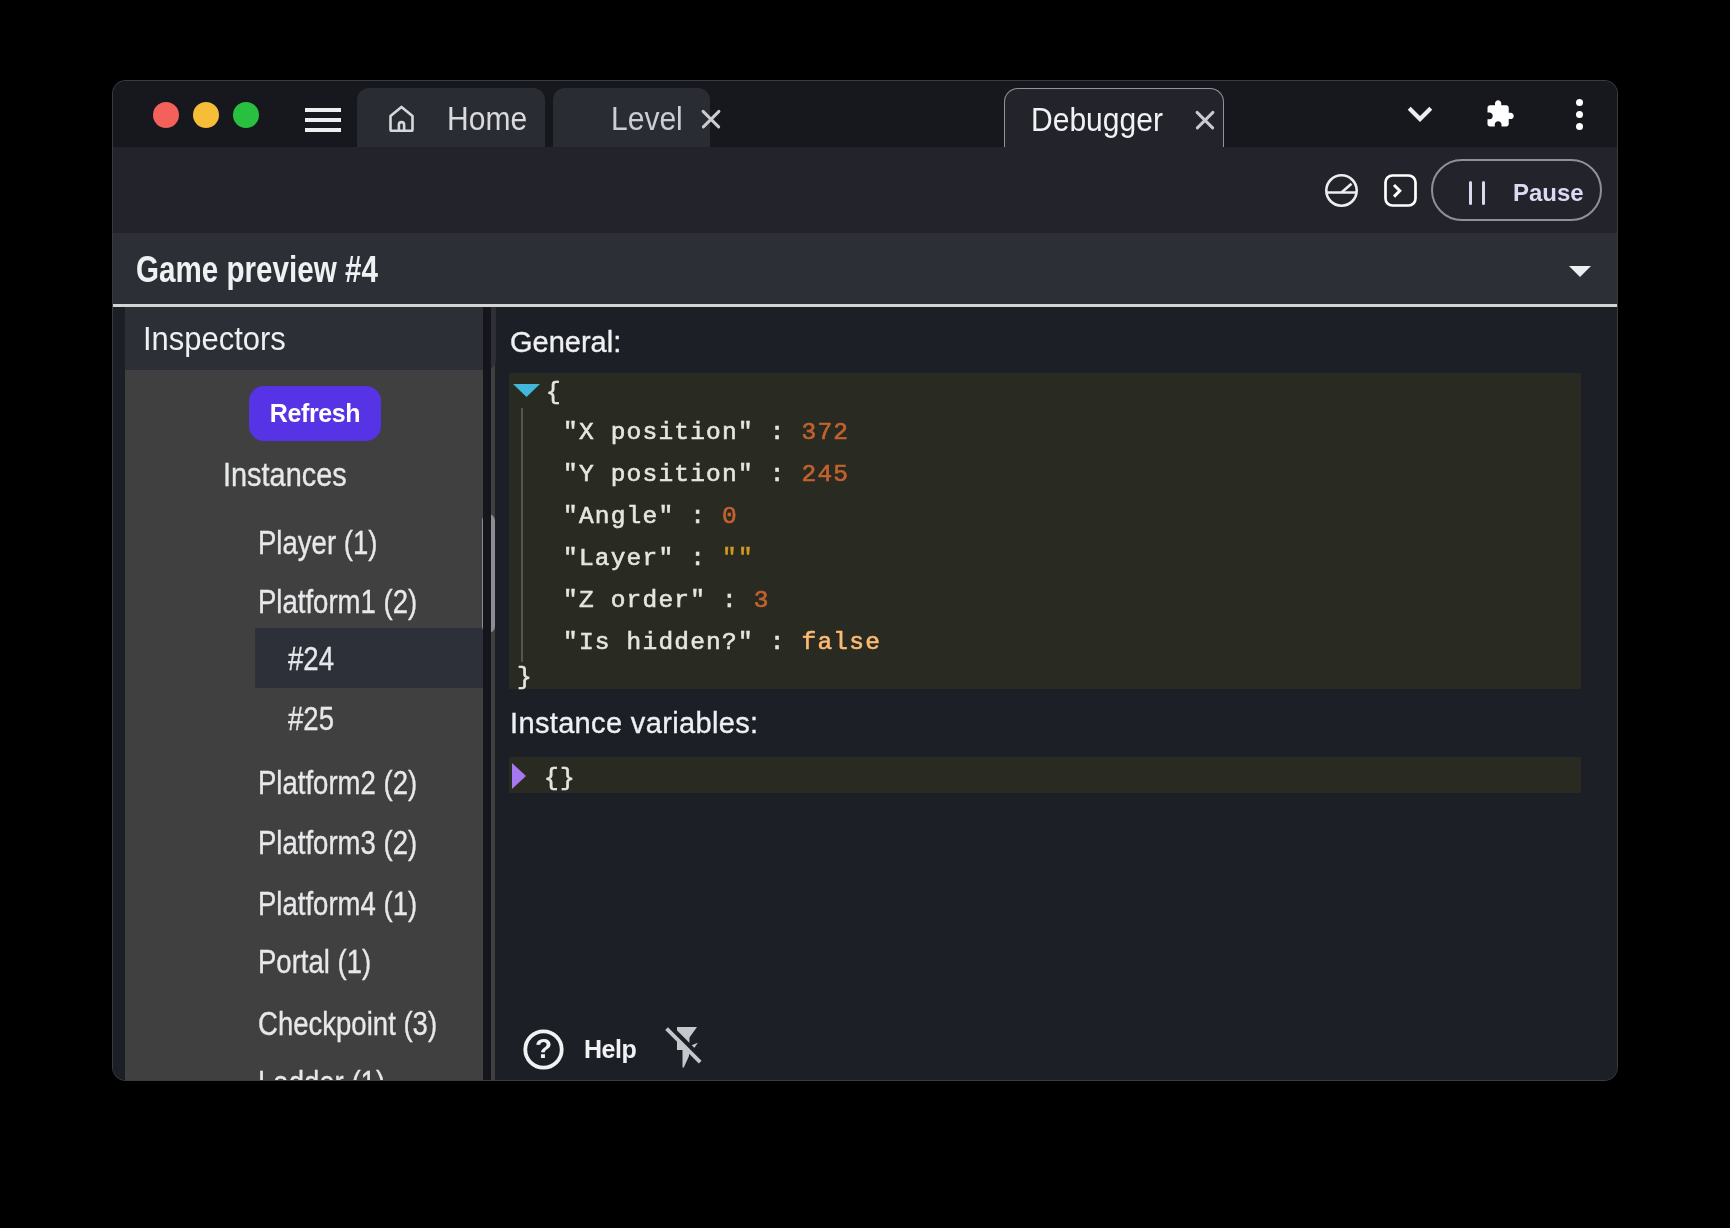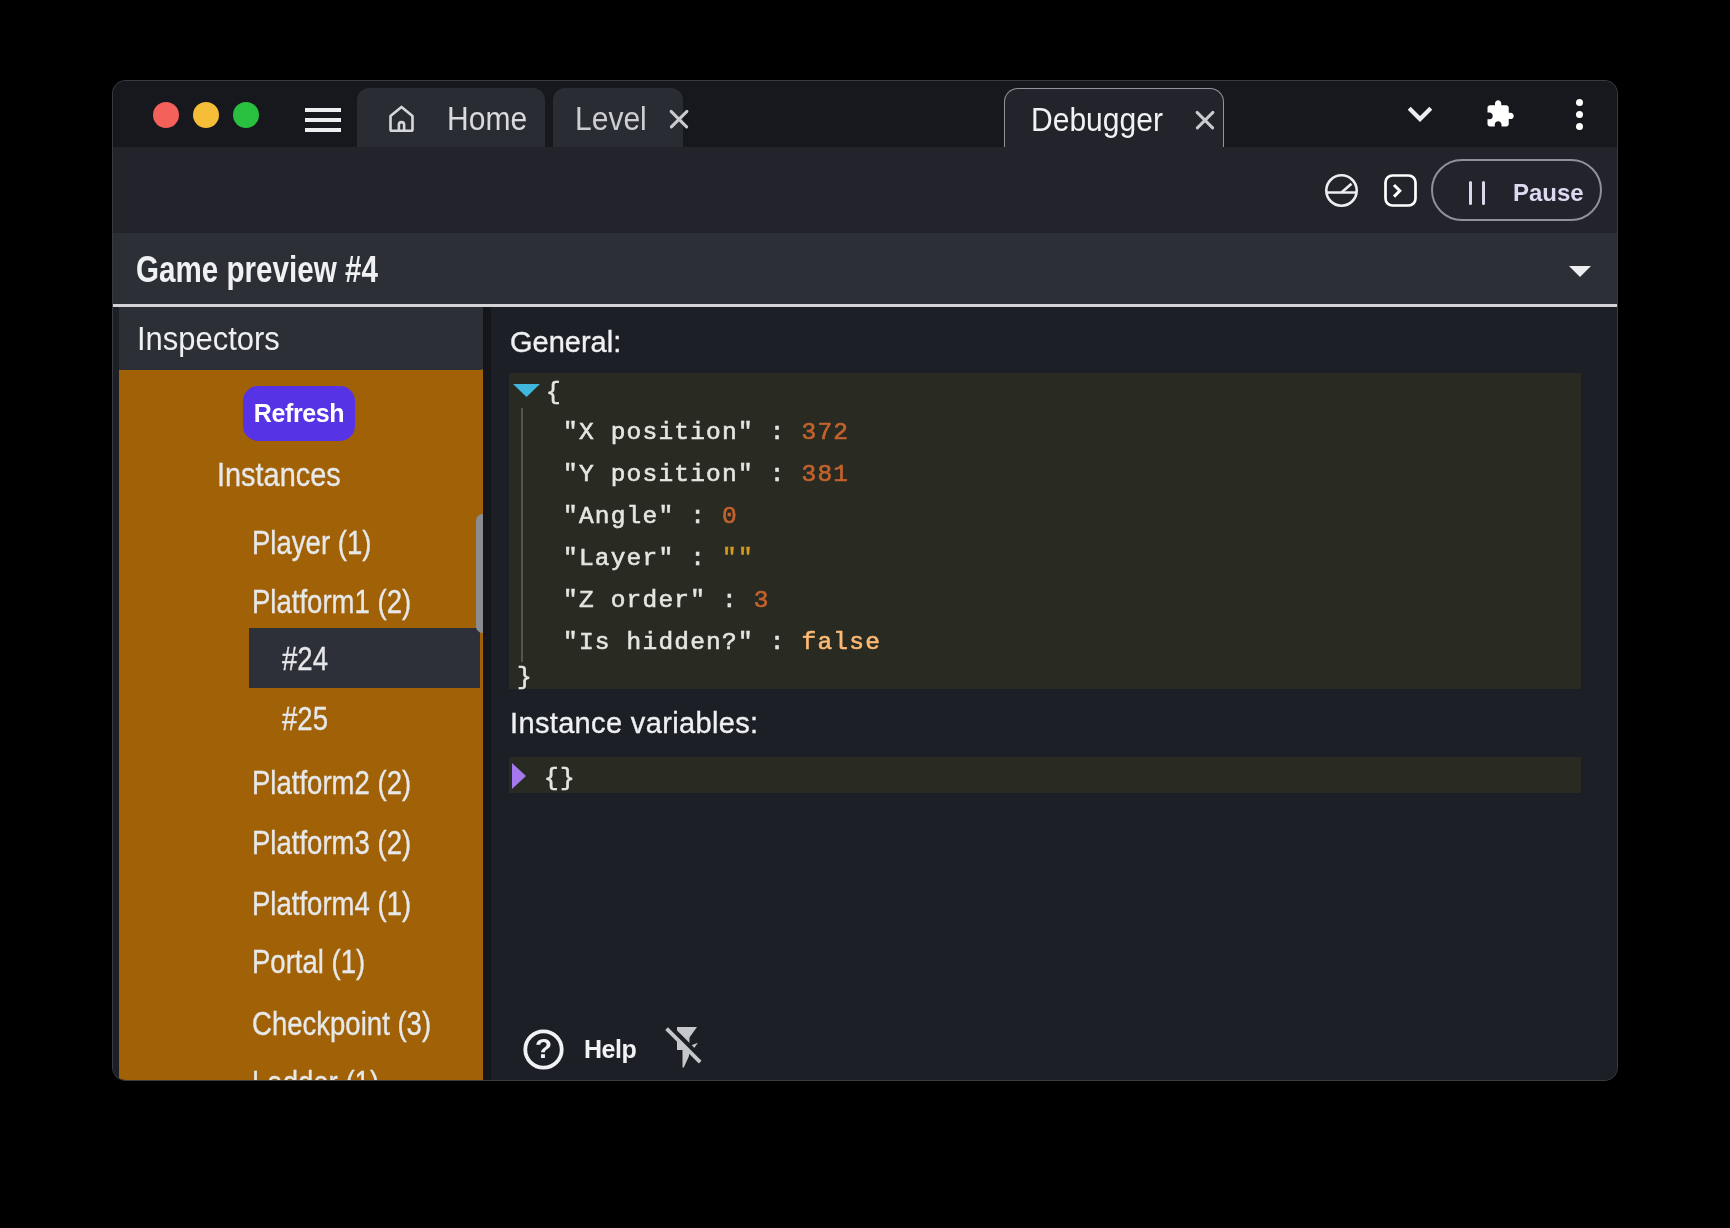--- a/index.html
+++ b/index.html
@@ -22,24 +22,24 @@
   .tab { top:7px; height:61px; border-radius:12px 12px 0 0; background:#2a2c34;
          display:flex; align-items:center; color:#ccced3; font-size:33px; }
   .tab span { transform:scaleX(.91) rotate(.02deg); transform-origin:0 50%; display:inline-block; white-space:nowrap; }
   .tab.active { background:#22232b; border:1.5px solid #91939a; border-bottom:none; color:#f1f2f4; height:63px; border-radius:14px 14px 0 0;justify-content:center; }
   .xicon { position:relative; width:24px; height:24px; }
   .xicon:before, .xicon:after { content:""; position:absolute; left:50%; top:50%;
      width:25px; height:2.6px; background:#c9cbd0; border-radius:2px; }
   .xicon:before { transform:translate(-50%,-50%) rotate(45deg); }
   .xicon:after  { transform:translate(-50%,-50%) rotate(-45deg); }
 
-  #leftpanel { left:6px; top:226px; width:370px; height:773px; background:#a16207; }
+  #leftpanel { left:12px; top:226px; width:370px; height:773px; background:#404040; }
   #insp-h { left:0; top:0; width:371px; height:63px; background:#2d2f37; border-radius:0 0 10px 0;
             display:flex; align-items:center; color:#eef0f2; font-size:34px; padding-left:18px; }
-  #refresh { left:124px; top:79px; width:112px; height:55px; border-radius:15px; background:#5733e6;
+  #refresh { left:124px; top:79px; width:132px; height:55px; border-radius:15px; background:#5733e6;
              display:flex; align-items:center; justify-content:center; color:#fff;
              font-size:25px; font-weight:bold; }
   .li { position:absolute; height:60px; display:flex; align-items:center;
         color:#e7e8ea; font-size:34px; -webkit-text-stroke:0.35px; transform:scaleX(.81) rotate(.02deg); transform-origin:0 50%; }
   .li.inst { transform:scaleX(.85) rotate(.02deg); }
   #sel-row { left:130px; top:321px; width:231px; height:60px; background:#2e3039; }
   #lscroll { left:357px; top:207px; width:13px; height:119px; background:#8b8d93; border-radius:7px; }
 
   #gutter { left:370px; top:226px; width:8px; height:773px; background:#14161b; }
 
@@ -66,21 +66,21 @@
       <div class="abs" style="left:0;top:10.2px;width:36px;height:3.6px;background:#eceef0;"></div>
       <div class="abs" style="left:0;top:20.4px;width:36px;height:3.6px;background:#eceef0;"></div>
     </div>
     <div class="abs tab" style="left:244px; width:188px;">
       <svg style="margin-left:28px" width="33" height="33" viewBox="0 0 24 24" fill="none" stroke="#d6d7da" stroke-width="1.9" stroke-linejoin="round">
           <path d="M4 10.2 12 3.6l8 6.6V20a0.9 0.9 0 0 1-.9.9H4.9A0.9 0.9 0 0 1 4 20z"></path>
           <path d="M10.1 20.9v-4.4a1.9 1.9 0 0 1 3.8 0v4.4"></path>
         </svg>
       <span style="margin-left:29px;color:#d9dadd;">Home</span>
     </div>
-    <div class="abs tab" style="left:440px; width:130px;">
+    <div class="abs tab" style="left:440px; width:157px;padding-left:36px;">
       <span style="margin-left:22px;">Level</span>
       <div class="xicon" style="margin-left:21px;"></div>
     </div>
     <div class="abs tab active" style="left:891px; width:220px;">
       <span style="margin-left:20px;">Debugger</span>
       <div class="xicon" style="margin-left:18px;"></div>
     </div>
     <svg class="abs" style="left:1294px; top:25px;" width="26" height="17" viewBox="0 0 26 17">
         <path d="M2.2 2.2 13 13 23.8 2.2" fill="none" stroke="#eceef0" stroke-width="4.2"></path>
       </svg>
@@ -146,21 +146,21 @@
 
   <div class="abs label" style="left:397px; top:245px;">General:</div>
 
   <div class="abs" id="code">
     <svg class="abs" style="left:4px; top:11px;" width="27" height="13" viewBox="0 0 27 13">
         <path d="M0 0h27L13.5 13z" fill="#41b7dc"></path>
       </svg>
     <div class="abs" style="left:12px; top:35px; width:2px; height:254px; background:#54554b;"></div>
     <div class="cl mono" style="top:-1px;  padding-left:37px;">{</div>
     <div class="cl mono" style="top:39px;  padding-left:54px;">"X position" : <span class="num">372</span></div>
-    <div class="cl mono" style="top:81px;  padding-left:54px;">"Y position" : <span class="num">381</span></div>
+    <div class="cl mono" style="top:81px;  padding-left:54px;">"Y position" : <span class="num">245</span></div>
     <div class="cl mono" style="top:123px; padding-left:54px;">"Angle" : <span class="num">0</span></div>
     <div class="cl mono" style="top:165px; padding-left:54px;">"Layer" : <span class="amb">""</span></div>
     <div class="cl mono" style="top:207px; padding-left:54px;">"Z order" : <span class="num">3</span></div>
     <div class="cl mono" style="top:249px; padding-left:54px;">"Is hidden?" : <span class="pur">false</span></div>
     <div class="cl mono" style="top:284px; padding-left:8px;">}</div>
   </div>
 
   <div class="abs label" style="left:397px; top:626px; letter-spacing:0.35px;">Instance variables:</div>
   <div class="abs" id="vars">
     <svg class="abs" style="left:3px; top:6px;" width="14" height="26" viewBox="0 0 14 26">

